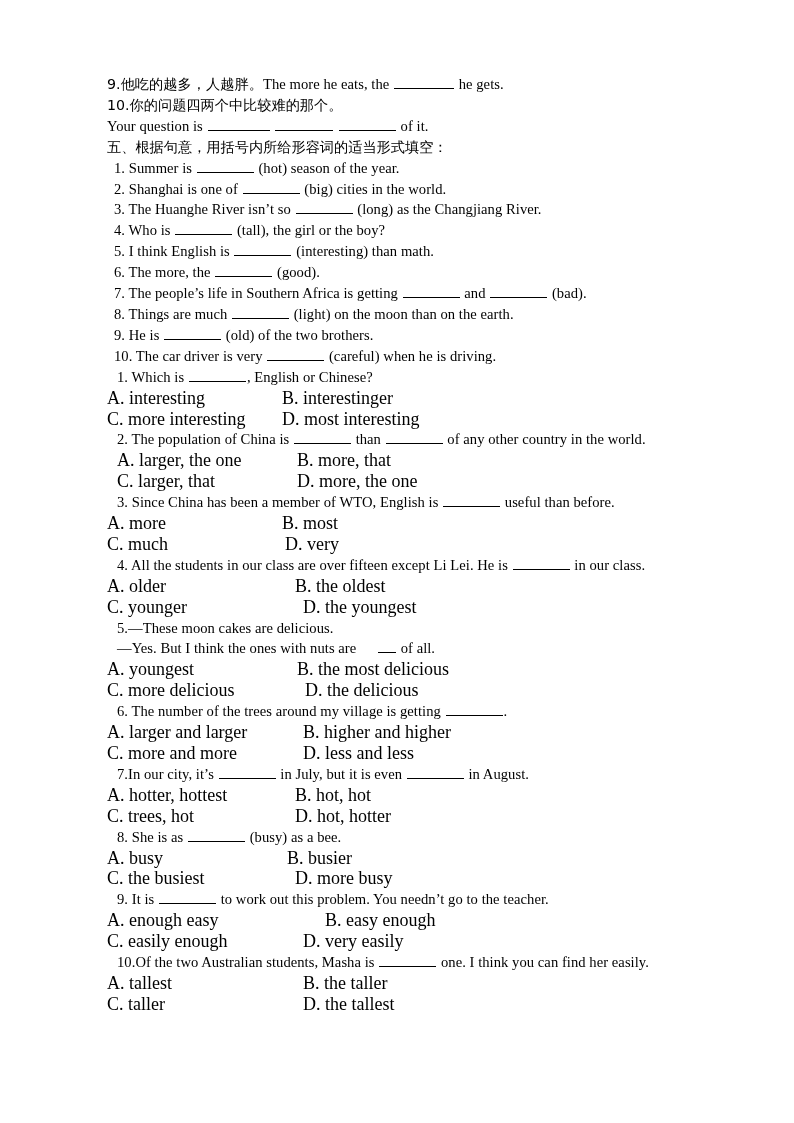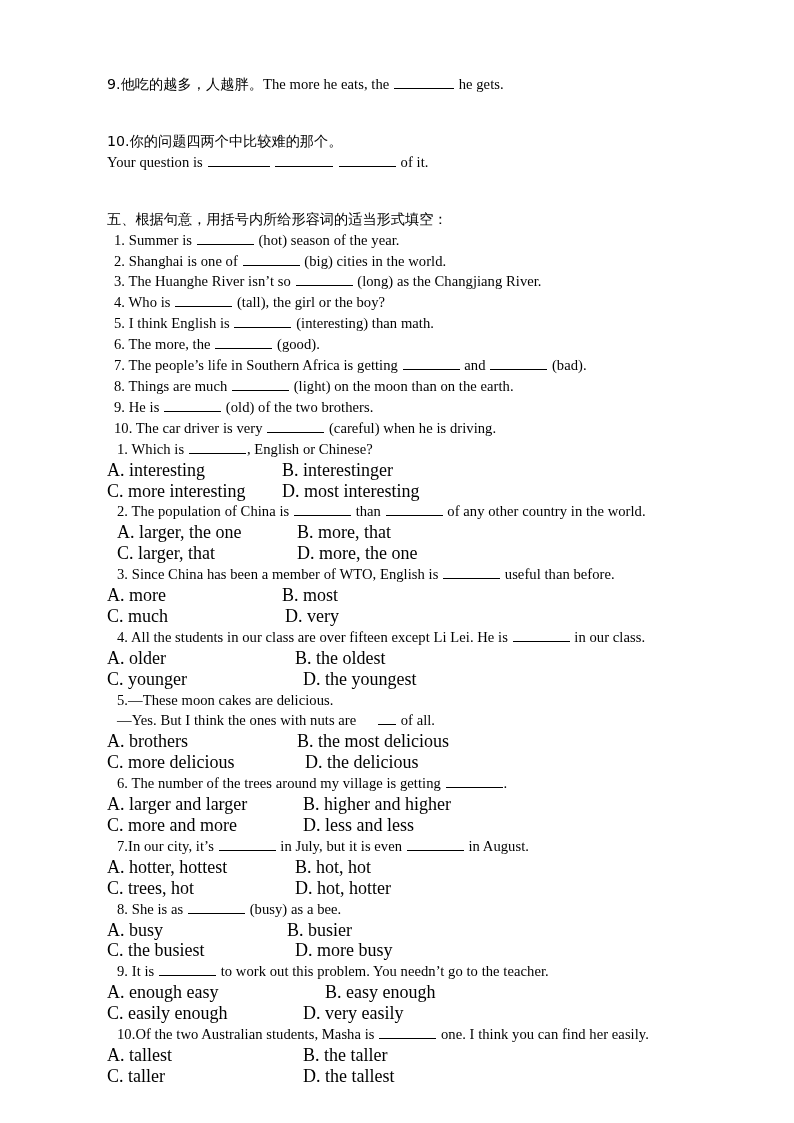--- a/index.html
+++ b/index.html
@@ -33,21 +33,20 @@
   .line {
     font-size: 14.6px;
     line-height: 20.9px;
     white-space: pre;
     letter-spacing: 0.05px;
   }
   .line.cn {
     font-family: "DejaVu Sans", "Liberation Sans", sans-serif;
     font-size: 14.2px;
     letter-spacing: 0px;
-    margin-top: 36px;
   }
   .line.mixed .cnpart {
     font-family: "DejaVu Sans", "Liberation Sans", sans-serif;
     font-size: 14.2px;
   }
   .line.mixed .enpart {
     font-family: "Liberation Serif", "DejaVu Serif", serif;
     font-size: 14.6px;
   }
   .indent2 { padding-left: 7px; }
@@ -118,21 +117,21 @@
     <div class="line indent3"><span>3.</span><span> Since China has been a member of WTO, English is </span><span class="blankline" style="width:57px"></span><span> useful than before.</span></div>
     <div class="opt"><span class="colA" style="width:175px">A. more</span><span class="colB">B. most</span></div>
     <div class="opt"><span class="colA" style="width:178px">C. much</span><span class="colB">D. very</span></div>
 
     <div class="line indent3"><span>4.</span><span> All the students in our class are over fifteen except Li Lei. He is </span><span class="blankline" style="width:57px"></span><span> in our class.</span></div>
     <div class="opt"><span class="colA" style="width:188px">A. older</span><span class="colB">B. the oldest</span></div>
     <div class="opt"><span class="colA" style="width:196px">C. younger</span><span class="colB">D. the youngest</span></div>
 
     <div class="line indent3"><span>5.</span><span>—These moon cakes are delicious.</span></div>
     <div class="line indent3"><span>—Yes. But I think the ones with nuts are </span><span class="blankline" style="width:18px;margin-left:18px"></span><span> of all.</span></div>
-    <div class="opt"><span class="colA" style="width:190px">A. brothers</span><span class="colB">B. the most delicious</span></div>
+    <div class="opt"><span class="colA" style="width:190px">A. youngest</span><span class="colB">B. the most delicious</span></div>
     <div class="opt"><span class="colA" style="width:198px">C. more delicious</span><span class="colB">D. the delicious</span></div>
 
     <div class="line indent3"><span>6.</span><span> The number of the trees around my village is getting </span><span class="blankline" style="width:57px"></span><span>.</span></div>
     <div class="opt"><span class="colA" style="width:196px">A. larger and larger</span><span class="colB">B. higher and higher</span></div>
     <div class="opt"><span class="colA" style="width:196px">C. more and more</span><span class="colB">D. less and less</span></div>
 
     <div class="line indent3"><span>7.</span><span>In our city, it’s </span><span class="blankline" style="width:57px"></span><span> in July, but it is even </span><span class="blankline" style="width:57px"></span><span> in August.</span></div>
     <div class="opt"><span class="colA" style="width:188px">A. hotter, hottest</span><span class="colB">B. hot, hot</span></div>
     <div class="opt"><span class="colA" style="width:188px">C. trees, hot</span><span class="colB">D. hot, hotter</span></div>
 

